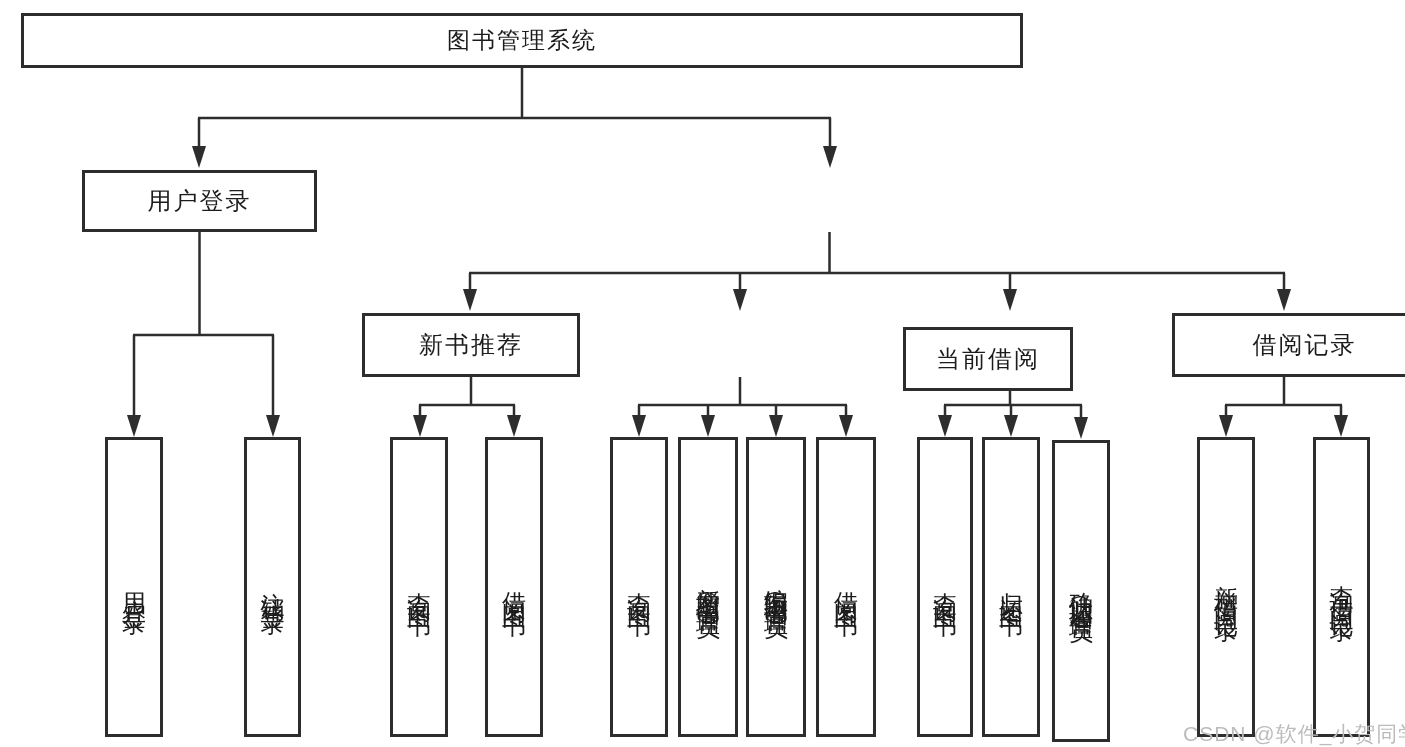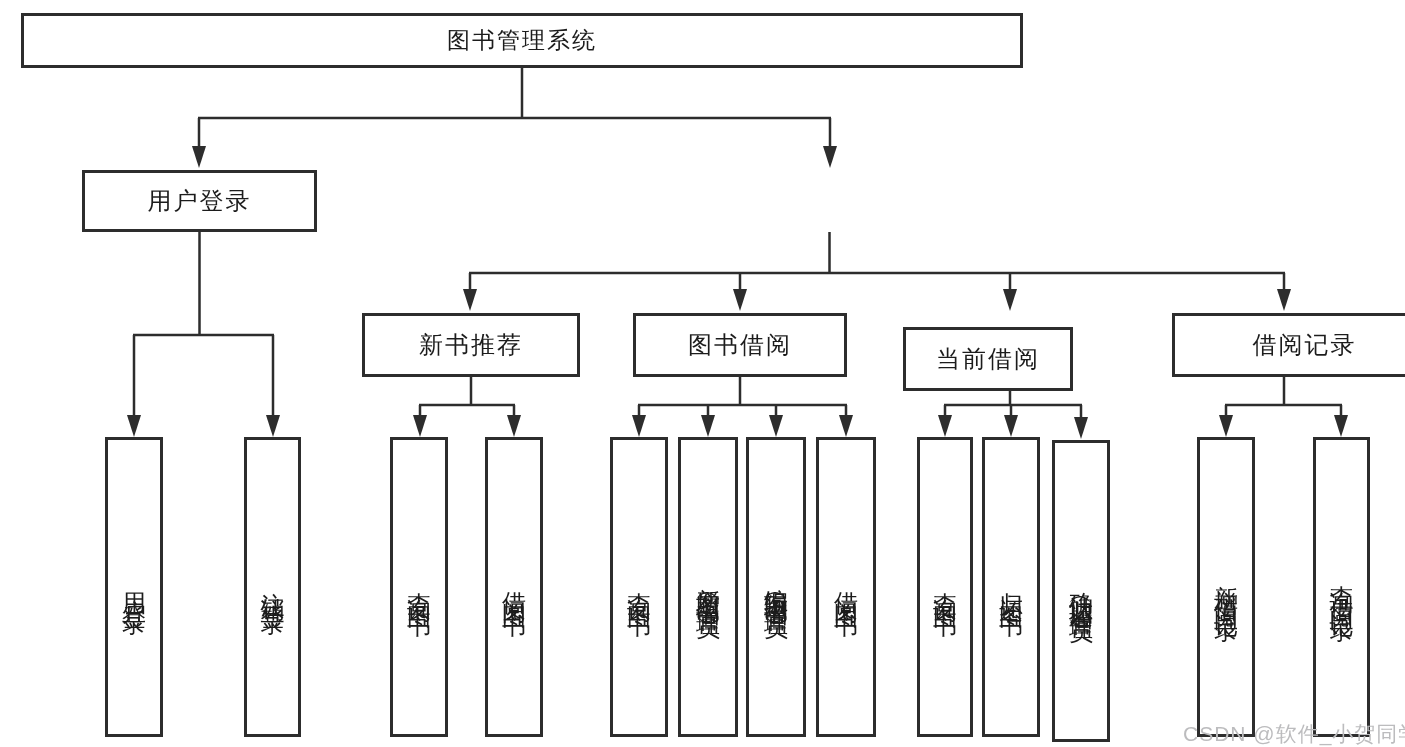--- a/index.html
+++ b/index.html
@@ -126,21 +126,20 @@
       <polygon points="1219,415 1233,415 1226,437"></polygon>
       <polygon points="1334,415 1348,415 1341,437"></polygon>
     </g>
   </svg>
 
   <div class="node root" style="left:21px; top:13px; width:1002px; height:55px;">图书管理系统</div>
 
   <div class="node" style="left:82px; top:170px; width:235px; height:62px;">用户登录</div>
 
   <div class="node" style="left:362px; top:313px; width:218px; height:64px;text-align:center;">新书推荐</div>
-  <div class="node" style="left:633px; top:313px; width:214px; height:64px;">图书借阅</div>
   <div class="node" style="left:903px; top:327px; width:170px; height:64px;">当前借阅</div>
   <div class="node" style="left:1172px; top:313px; width:265px; height:64px;">借阅记录</div>
 
   <div class="node vnode" style="left:105px; top:437px; width:58px; height:300px;">用户登录</div>
   <div class="node vnode" style="left:244px; top:437px; width:57px; height:300px;">注销登录</div>
 
   <div class="node vnode" style="left:390px; top:437px; width:58px; height:300px;">查询图书</div>
   <div class="node vnode" style="left:485px; top:437px; width:58px; height:300px;">借阅图书</div>
 
   <div class="node vnode" style="left:610px; top:437px; width:58px; height:300px;">查询图书</div>

